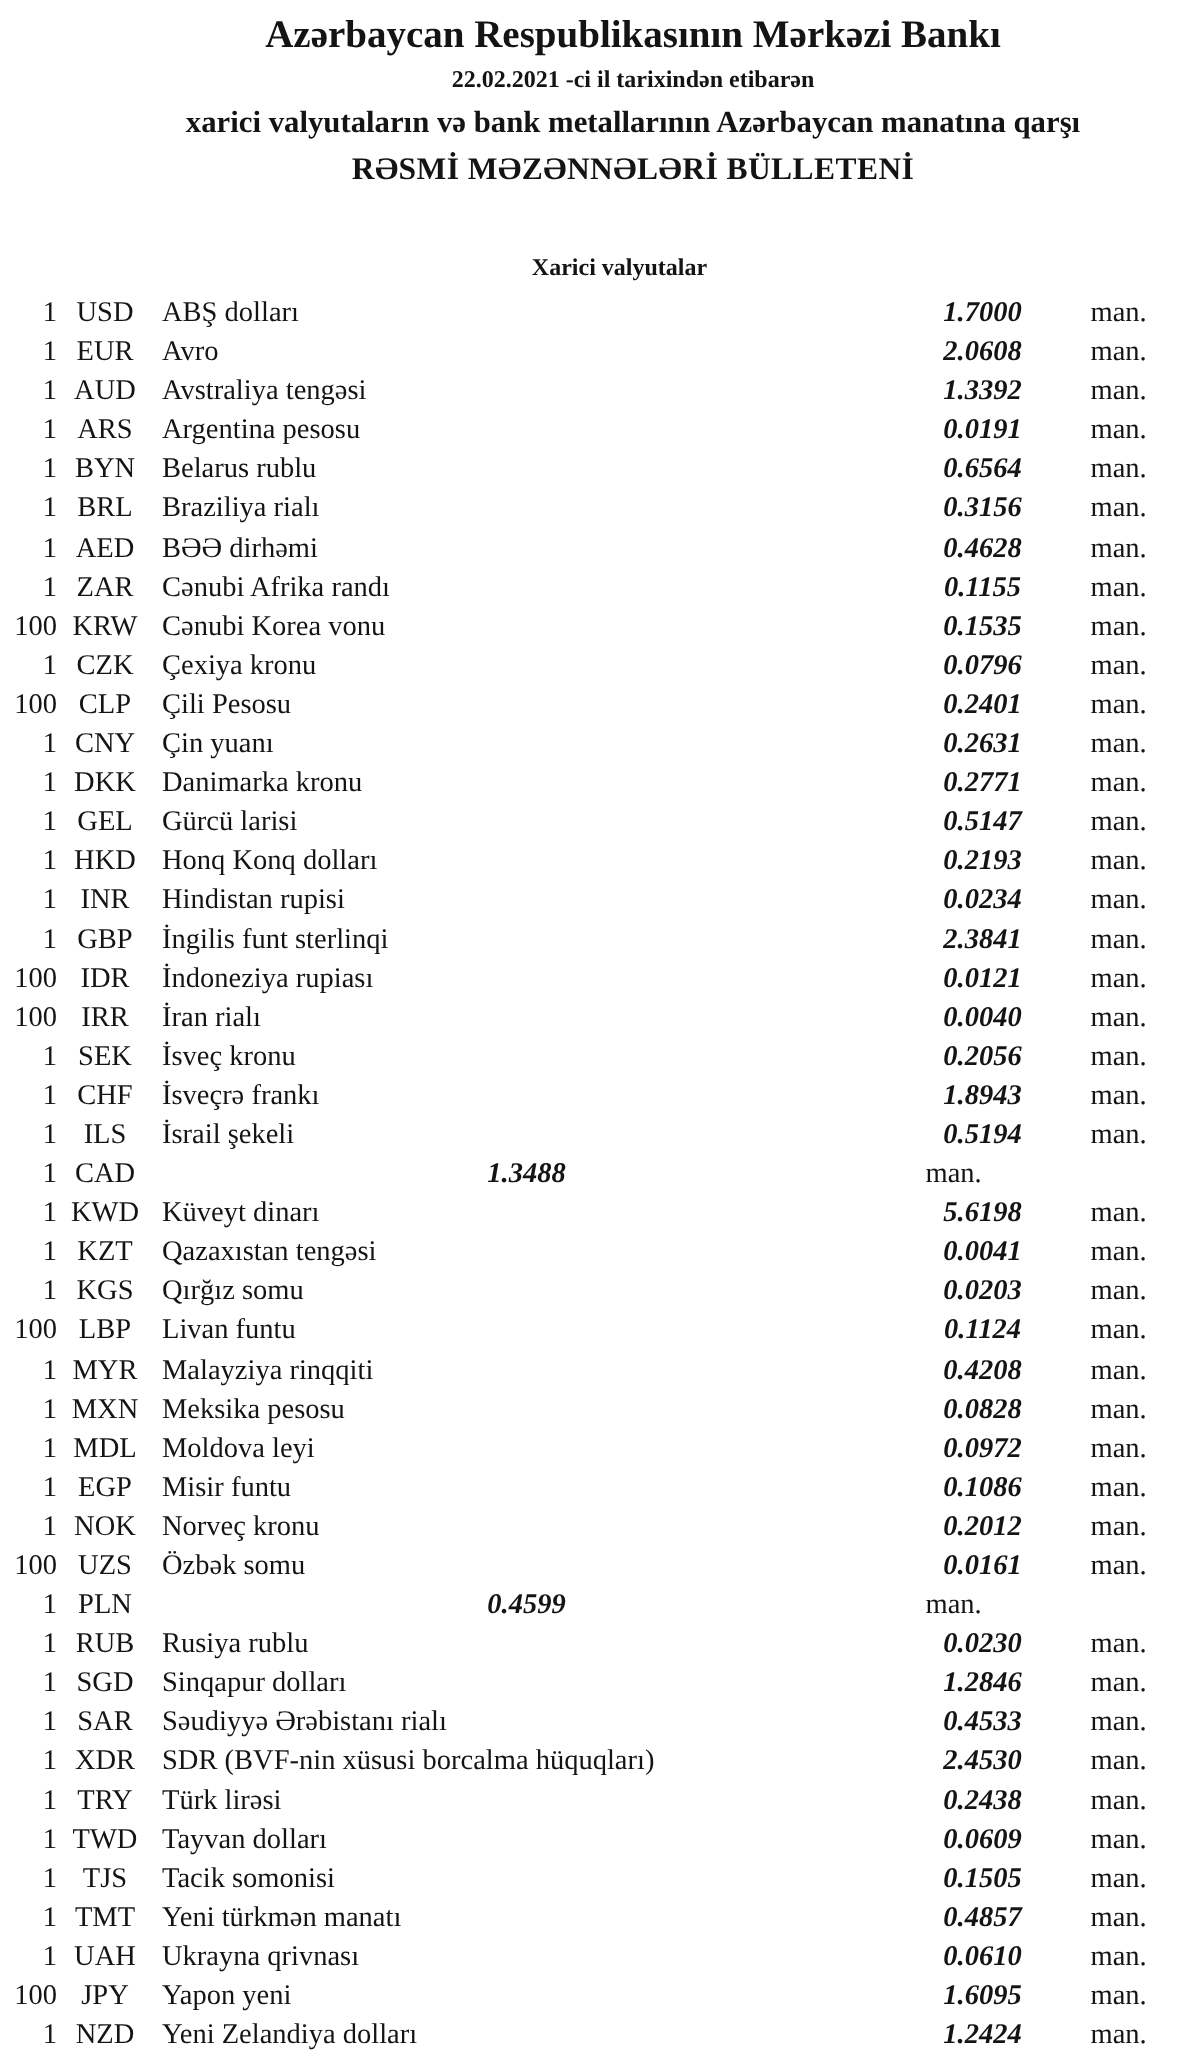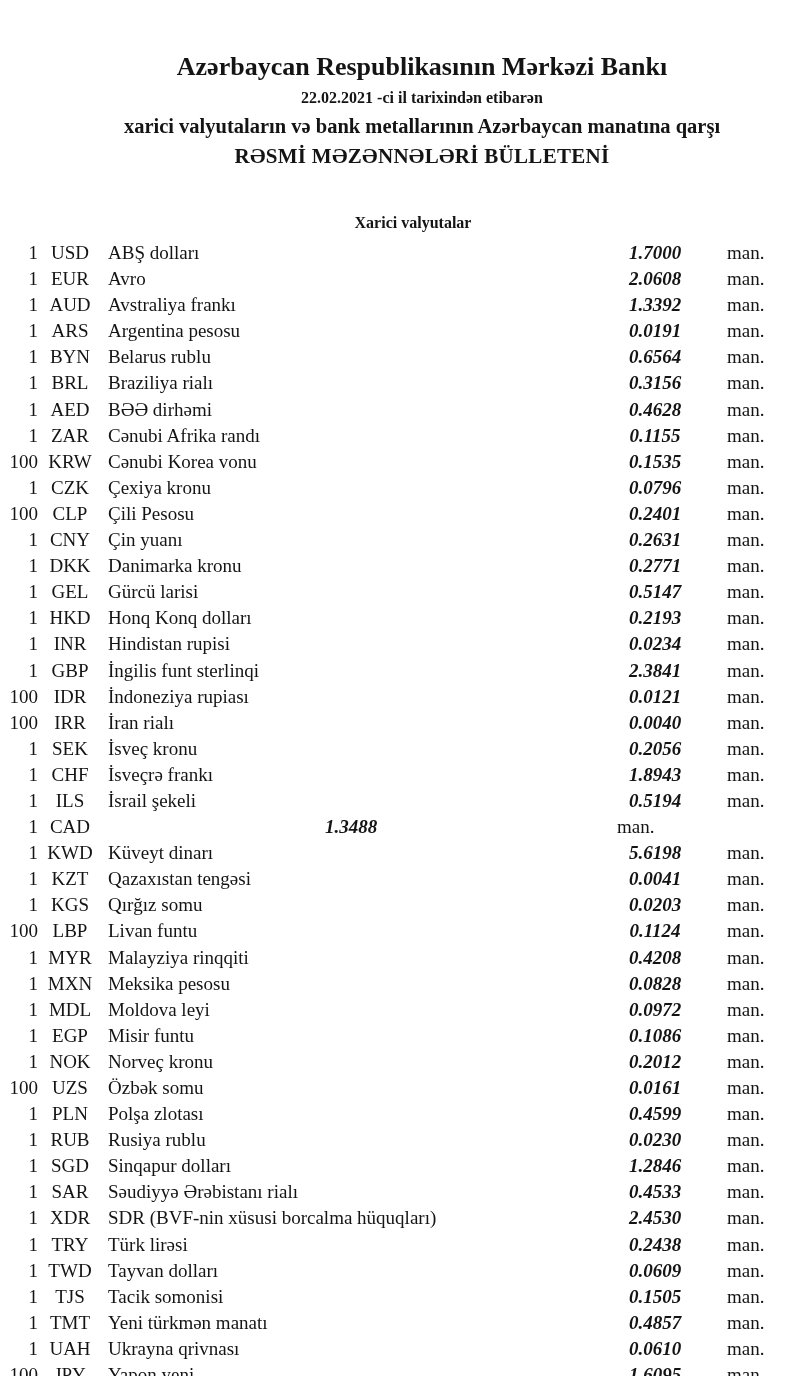--- a/index.html
+++ b/index.html
@@ -13,21 +13,20 @@
     overflow: hidden;
     color: #141414;
     font-family: "Liberation Serif", "DejaVu Serif", serif;
     -webkit-font-smoothing: antialiased;
   }
   .page { padding-top: 6px; }
 
   .hdr {
     text-align: center;
     padding-left: 44px; 
-    margin-top: 44px;
   }
   .h1 { font-size: 26px; font-weight: bold; line-height: 33px; }
   .h2 { font-size: 16px; font-weight: bold; line-height: 29px; }
   .h3 { font-size: 20.5px; font-weight: bold; line-height: 29px; }
   .h4 { font-size: 21px; font-weight: bold; line-height: 30px; letter-spacing: 0.3px; }
 
   .section-title {
     margin-top: 39px;
     text-align: center;
     padding-left: 26px;
@@ -78,21 +77,21 @@
       <span class="qty">1</span>
       <span class="code">EUR</span>
       <span class="name">Avro</span>
       <span class="rate">2.0608</span>
       <span class="unit">man.</span>
     </div>
 
     <div class="row">
       <span class="qty">1</span>
       <span class="code">AUD</span>
-      <span class="name">Avstraliya frankı</span>
+      <span class="name">Avstraliya tengəsi</span>
       <span class="rate">1.3392</span>
       <span class="unit">man.</span>
     </div>
 
     <div class="row">
       <span class="qty">1</span>
       <span class="code">ARS</span>
       <span class="name">Argentina pesosu</span>
       <span class="rate">0.0191</span>
       <span class="unit">man.</span>
@@ -325,21 +324,20 @@
       <span class="qty">100</span>
       <span class="code">UZS</span>
       <span class="name">Özbək somu</span>
       <span class="rate">0.0161</span>
       <span class="unit">man.</span>
     </div>
 
     <div class="row">
       <span class="qty">1</span>
       <span class="code">PLN</span>
-      <span class="name">Polşa zlotası</span>
       <span class="rate">0.4599</span>
       <span class="unit">man.</span>
     </div>
 
     <div class="row">
       <span class="qty">1</span>
       <span class="code">RUB</span>
       <span class="name">Rusiya rublu</span>
       <span class="rate">0.0230</span>
       <span class="unit">man.</span>

